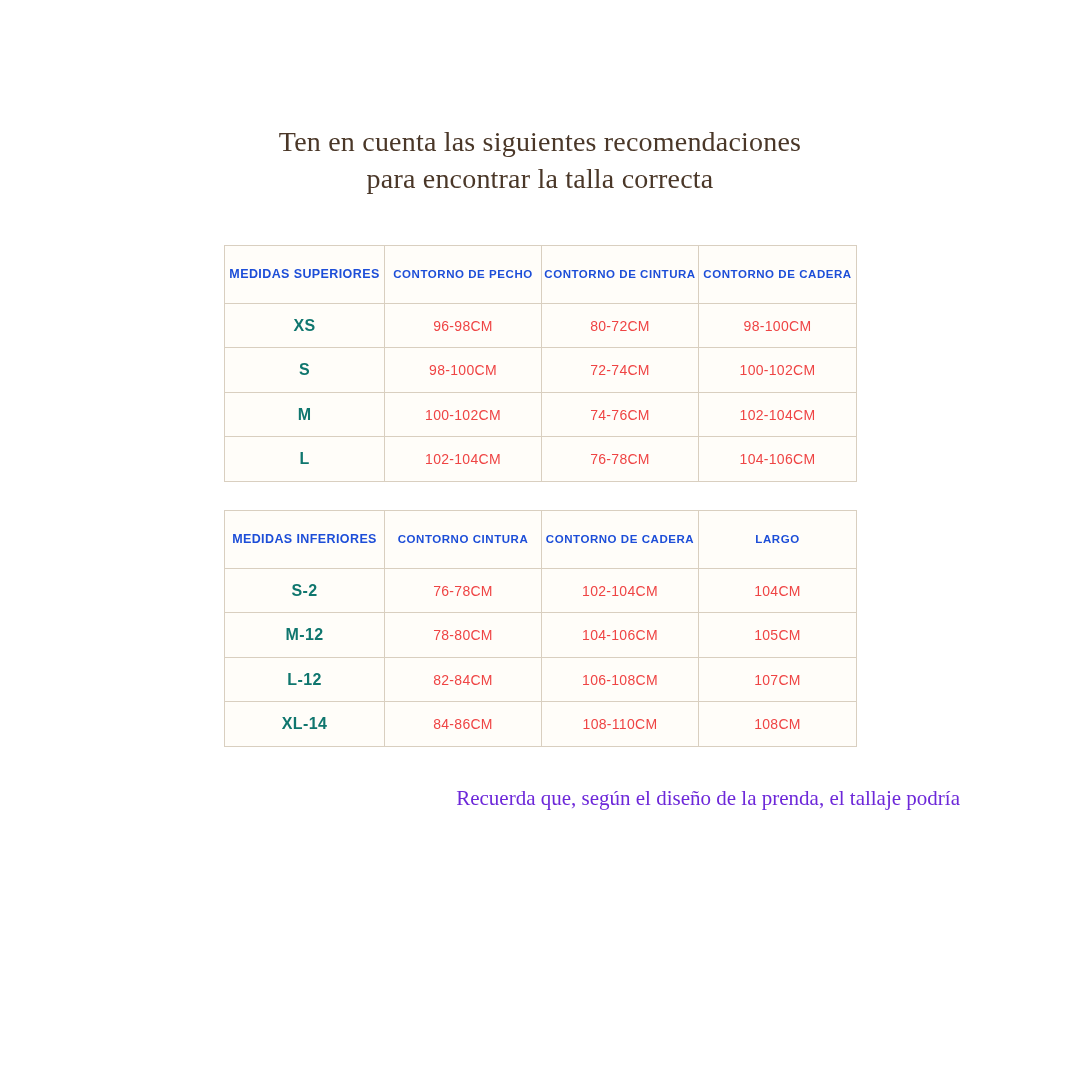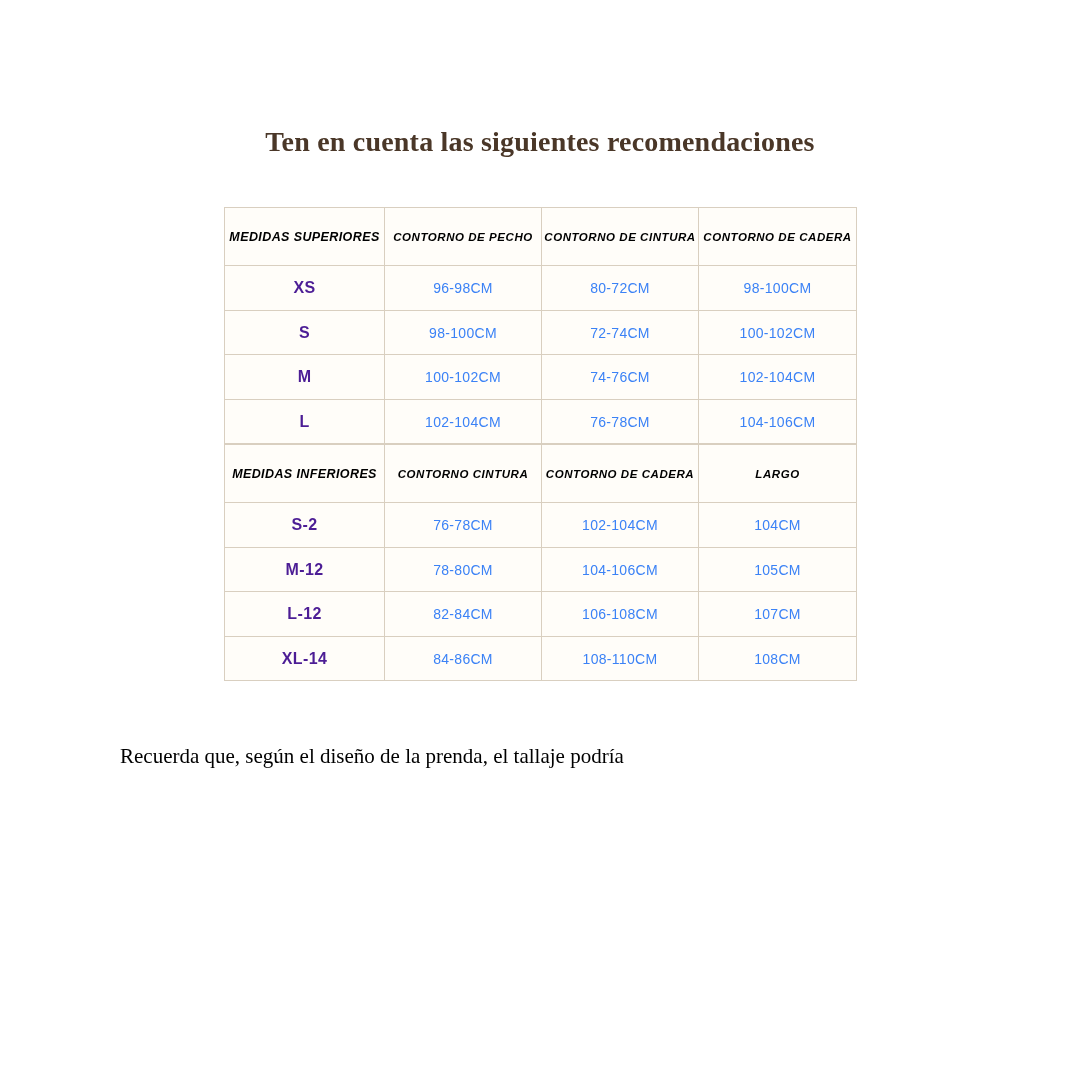--- a/index.html
+++ b/index.html
@@ -19,100 +19,100 @@
     height: 1080px;
     box-sizing: border-box;
     padding: 0;
     position: relative;
   }
 
   
   .heading {
     text-align: center;
     font-family: "Liberation Serif", serif;
-    font-weight: bold;
+    font-weight: normal;
     font-size: 28px;
     line-height: 1.34;
     color: #4a3728;
     padding-top: 104px;
     letter-spacing: 0.2px;
   }
   .heading .line {
     display: block;
   }
 
   
   .table-wrap {
     width: 632px;
     margin: 0 auto;
   }
   #table-superiores-wrap { margin-top: 47px; }
-  #table-inferiores-wrap { }
+  #table-inferiores-wrap { margin-top: 28px; }
 
   table.size-table {
     width: 632px;
     border-collapse: collapse;
     table-layout: fixed;
     background: #fffdf9;
   }
   table.size-table th,
   table.size-table td {
     border: 1px solid #d9cfc0;
     text-align: center;
     vertical-align: middle;
-    color: #3b82f6;
+    color: #ef4444;
   }
   table.size-table thead th {
     height: 55px;
     font-size: 11.5px;
     font-weight: bold;
     letter-spacing: 0.55px;
     text-transform: uppercase;
-    color: #000000;
-    font-style: italic;
+    color: #1d4ed8;
   }
   table.size-table thead th.first-col {
     font-size: 12.5px;
     letter-spacing: 0.4px;
   }
   table.size-table tbody td {
     height: 41.5px;
     font-size: 14px;
     letter-spacing: 0.3px;
   }
   table.size-table tbody td.size-label {
     font-weight: bold;
     font-size: 16px;
-    color: #4c1d95;
+    color: #0f766e;
     letter-spacing: 0.4px;
   }
   col.c1 { width: 160px; }
   col.c2 { width: 157px; }
   col.c3 { width: 157px; }
   col.c4 { width: 158px; }
 
   
   .footer-note {
-    text-align: left;
+    text-align: right;
     font-family: "Liberation Serif", serif;
     font-size: 21px;
     line-height: 1.48;
-    color: #000000;
-    margin-top: 60px;
+    color: #6d28d9;
+    margin-top: 36px;
     padding: 0 120px;
   }
   .footer-note .line { display: block; }
 </style>
 </head>
 <body>
 
 <div class="page">
 
   <h1 class="heading">
     <span class="line">Ten en cuenta las siguientes recomendaciones</span>
+    <span class="line">para encontrar la talla correcta</span>
   </h1>
 
   <div class="table-wrap" id="table-superiores-wrap">
     <table class="size-table">
       <colgroup>
           <col class="c1">
           <col class="c2">
           <col class="c3">
           <col class="c4">
         </colgroup>

